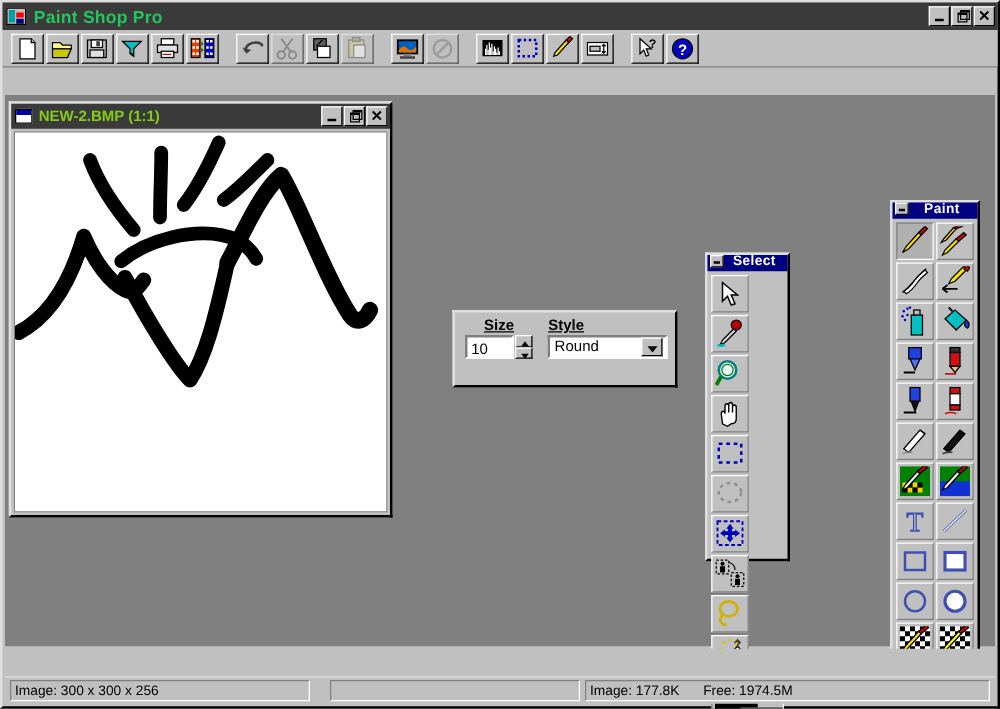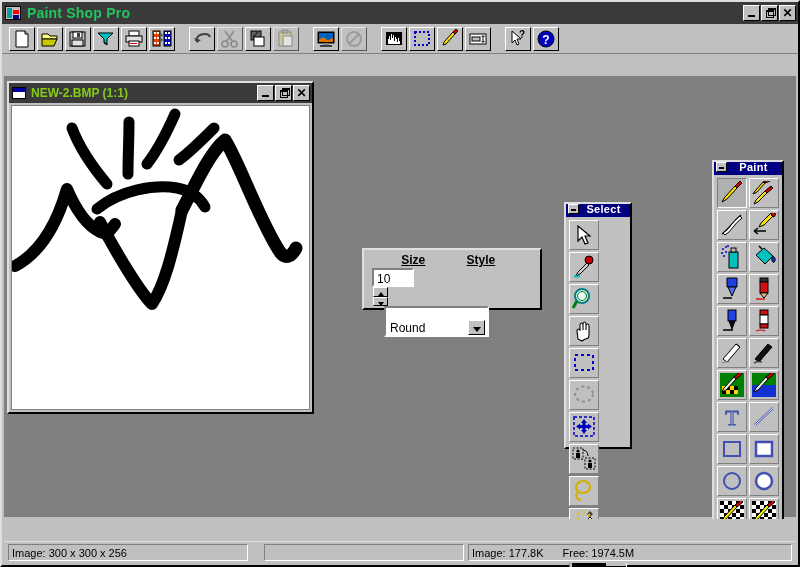--- a/index.html
+++ b/index.html
@@ -79,32 +79,32 @@
   .pal-title .boxbtn { width:11px; height:10px; background:#c0c0c0;
         border:1px solid; border-color:#ffffff #000 #000 #ffffff; position:relative; }
   .pal-title .boxbtn::after{content:"";position:absolute;left:2px;top:4px;width:5px;height:2px;background:#000;}
   .pal-title .pt { flex:1; text-align:center; color:#fff; font-size:11px; font-weight:bold;
                    line-height:11px; letter-spacing:.3px; }
 
   
   #brush-pal { left:358px; top:172px; width:180px; height:62px; }
   #brush-body { padding:3px 6px 0 8px; }
   .lbl { font-size:12px; font-weight:bold; }
-  .lbl u { text-decoration:underline;margin-left:28px; }
-  #brush-row { display:flex; align-items:flex-start; margin-top:1px;flex-direction:column; }
+  .lbl u { text-decoration:underline; }
+  #brush-row { display:flex; align-items:flex-start; margin-top:1px; }
   #size-box { width:42px; height:19px; background:#fff; font-size:12px; padding:2px 0 0 3px; }
   #spin { width:15px; height:19px; display:flex; flex-direction:column; margin-left:1px; }
   .spin-b { flex:1; background:#c0c0c0; border:1px solid; border-color:#ffffff #000 #000 #ffffff;
             position:relative; }
   .spin-b i { position:absolute; left:4px; top:4px; width:0;height:0;border-left:3px solid transparent;
               border-right:3px solid transparent; }
   .spin-up i { border-bottom:4px solid #000; }
   .spin-dn i { border-top:4px solid #000; }
-  #style-box { width:105px; height:31px; background:#fff; margin-left:12px;
-               display:flex; align-items:flex-end; position:relative; }
+  #style-box { width:105px; height:19px; background:#fff; margin-left:12px;
+               display:flex; align-items:flex-start; position:relative; }
   #style-val { font-size:12px; padding-left:4px; flex:1; }
   #style-arrow { width:17px; height:15px; background:#c0c0c0; margin-right:2px;
                  border:1px solid; border-color:#ffffff #000 #000 #ffffff; position:relative; }
   #style-arrow i { position:absolute; left:4px; top:6px; width:0;height:0;
                    border-left:4px solid transparent;border-right:4px solid transparent;border-top:5px solid #000; }
 
   
   #select-pal { left:560px; top:126px; width:68px; height:247px; }
   .toolgrid { display:flex; flex-wrap:wrap; padding:2px; gap:0; }
   .tool { width:30px; height:30px; background:#c0c0c0; margin:1px;

